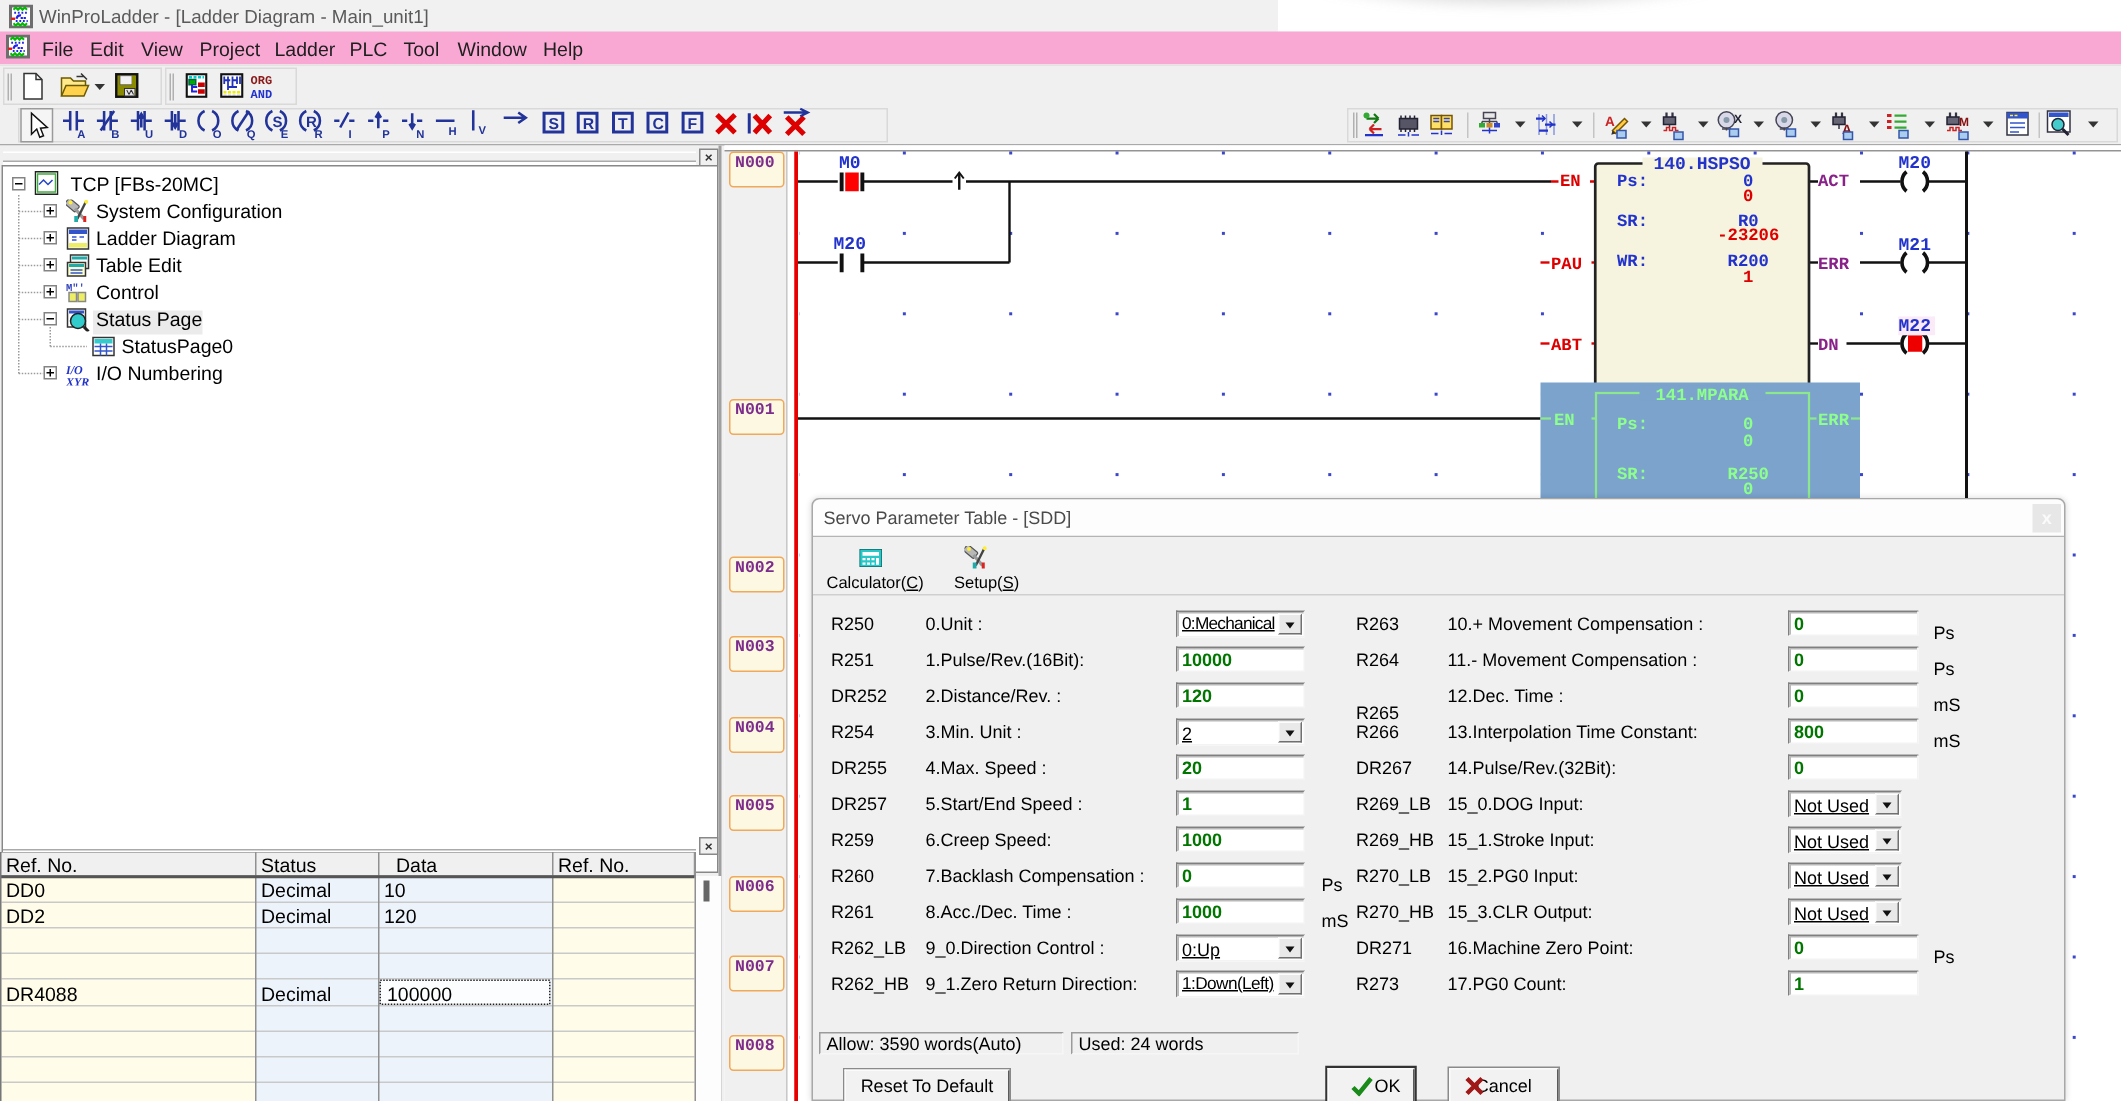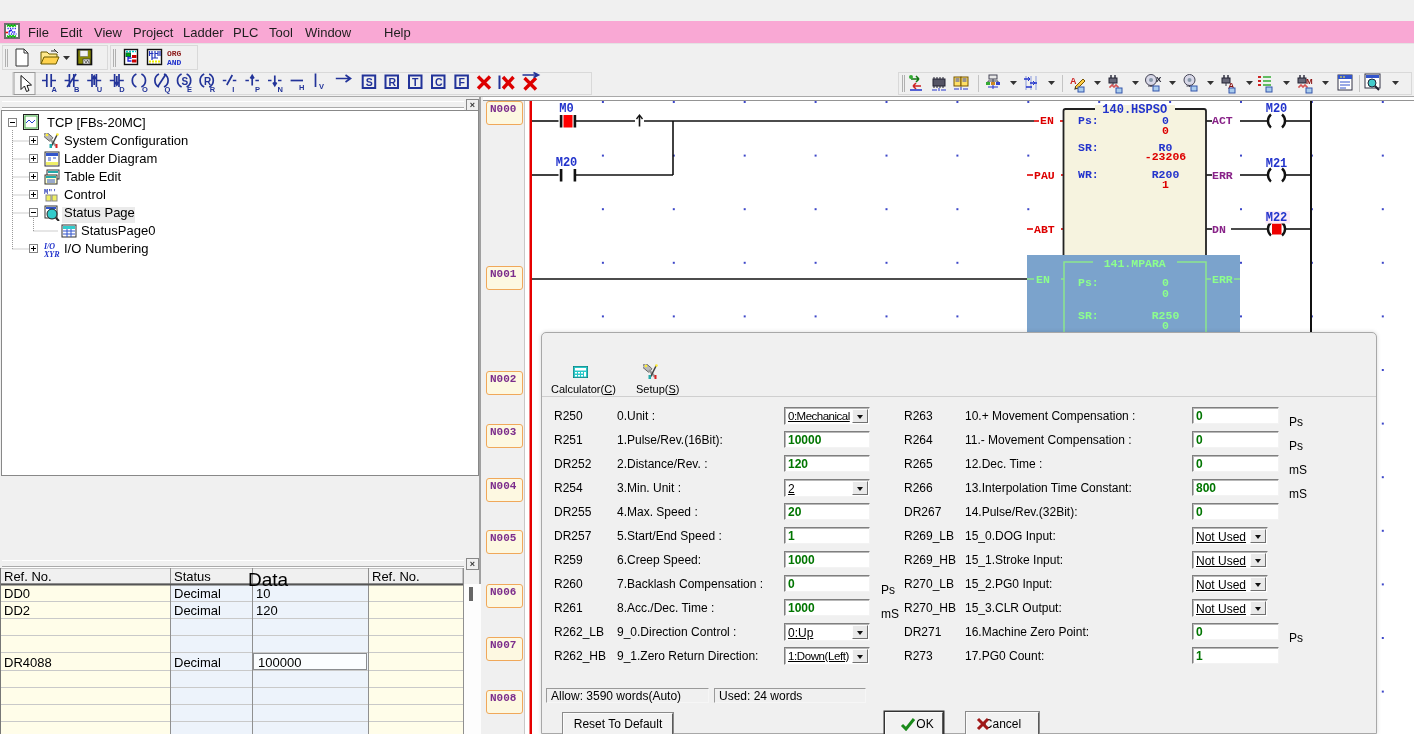--- a/index.html
+++ b/index.html
@@ -16,21 +16,21 @@
 .menuitem { position:absolute; top:4px; font-size:13px; color:#1e1e1e; }
 
 #tb1 { position:absolute; left:0; top:43px; width:1414px; height:28px; background:#f0f0f0; border-top:1px solid #e3e3e3; }
 #tb2 { position:absolute; left:0; top:71px; width:1414px; height:25px; background:#f0f0f0; }
 #tbline { position:absolute; left:0; top:96px; width:1414px; height:1px; background:#a9a9a9; }
 .band { position:absolute; border:1px solid #d9d9d9; background:#f0f0f0; }
 
 #leftpanel { position:absolute; left:0; top:97px; width:481px; height:637px; background:#f0f0f0; border-right:2px solid #a0a0a0; }
 .griphead { position:absolute; left:2px; height:7px; width:462px; border-top:1px solid #fff; border-bottom:1px solid #aaa; box-shadow:0 2px 0 #fff, 0 3px 0 #aaa; }
 .closeb { position:absolute; width:13px; height:12px; background:#f0f0f0; border:1px solid #888; font-size:9px; line-height:10px; text-align:center; color:#333; font-weight:bold; }
-#treebox { position:absolute; left:1px; top:13px; width:478px; height:366px; background:#fff; border:1px solid #888;text-decoration:underline; }
+#treebox { position:absolute; left:1px; top:13px; width:478px; height:472px; background:#fff; border:1px solid #888;text-decoration:underline; }
 .trow { position:absolute; left:0; font-size:13px; color:#000; white-space:nowrap; }
 .pm { position:absolute; width:9px; height:9px; border:1px solid #848484; background:#fff; }
 .pm:before { content:""; position:absolute; left:1px; top:3px; width:5px; height:1px; background:#000; }
 .pm.plus:after { content:""; position:absolute; left:3px; top:1px; width:1px; height:5px; background:#000; }
 .ticon { position:absolute; width:16px; height:16px; }
 
 #btable { position:absolute; left:0px; top:471px; width:481px; height:166px; }
 
 #ladder { position:absolute; left:483px; top:97px; width:931px; height:637px; background:#fff; }
 #lstrip { position:absolute; left:0; top:4px; width:42px; height:633px; background:#f0f0f0; border-right:1px solid #c8c8c8; }
@@ -48,40 +48,54 @@
 .cbx span { position:absolute; left:3px; top:1.5px; font-size:12px; color:#000; white-space:nowrap;text-decoration:underline; }
 .cbtn { position:absolute; right:1px; top:1px; width:16px; height:14px; background:#e9e9e9; border:1px solid; border-color:#fdfdfd #707070 #707070 #fdfdfd; }
 .cbtn:after { content:""; position:absolute; left:4px; top:5px; width:0; height:0; border-left:3.5px solid transparent; border-right:3.5px solid transparent; border-top:4px solid #111; }
 .sunk { position:absolute; height:15px; border:1px solid; border-color:#9a9a9a #f6f6f6 #f6f6f6 #9a9a9a; font-size:12px; padding:0 0 0 4px; line-height:15px; }
 .btn { position:absolute; background:#f2f2f2; border:1px solid; border-color:#fbfbfb #5a5a5a #5a5a5a #fbfbfb; box-shadow:0 0 0 1px #8a8a8a; font-size:12px; text-align:center; }
 </style>
 </head>
 <body>
 <div id="app">
 
+  <div id="titlebar">
+    <div id="titlewhite"></div>
+    <div id="tabshadow"></div>
+    <svg class="abs" style="left:6px;top:3px" width="16" height="16">
+        <rect x="1" y="1" width="14" height="14" fill="#fff" stroke="#6e6e6e" stroke-width="2"></rect>
+        <path d="M3 3.5 l1.5-1.5 1.5 1.5 1.5-1.5 1.5 1.5 1.5-1.5 1.5 1.5" stroke="#00bb00" fill="none" stroke-width="1.3"></path>
+        <path d="M3 12.5 l1.5 1.5 1.5-1.5 1.5 1.5 1.5-1.5 1.5 1.5 1.5-1.5" stroke="#00bb00" fill="none" stroke-width="1.3"></path>
+        <path d="M3.5 5.5 h9" stroke="#2222ee" stroke-width="1.4" stroke-dasharray="1.2,1.2"></path>
+        <path d="M4.5 11 h8" stroke="#2222ee" stroke-width="1.4" stroke-dasharray="1.2,1.2"></path>
+        <path d="M5 9.5 Q5.5 7 8 7.3 M8.5 8.3 v1.4 M10.5 8.3 v1.4" stroke="#2222ee" stroke-width="1.5" fill="none"></path>
+        <rect x="1.5" y="8.7" width="2.6" height="1.6" fill="#ee1111"></rect>
+      </svg>
+    <div id="titletext">WinProLadder - [Ladder Diagram - Main_unit1]</div>
+  </div>
 
   <div id="menubar">
     <svg class="abs" style="left:4px;top:2px" width="18" height="18">
         <rect x="1" y="1" width="14" height="14" fill="#fff" stroke="#6e6e6e" stroke-width="2"></rect>
         <path d="M3 3.5 l1.5-1.5 1.5 1.5 1.5-1.5 1.5 1.5 1.5-1.5 1.5 1.5" stroke="#00bb00" fill="none" stroke-width="1.3"></path>
         <path d="M3 12.5 l1.5 1.5 1.5-1.5 1.5 1.5 1.5-1.5 1.5 1.5 1.5-1.5" stroke="#00bb00" fill="none" stroke-width="1.3"></path>
         <path d="M3.5 5.5 h9" stroke="#2222ee" stroke-width="1.4" stroke-dasharray="1.2,1.2"></path>
         <path d="M4.5 11 h8" stroke="#2222ee" stroke-width="1.4" stroke-dasharray="1.2,1.2"></path>
         <path d="M5 9.5 Q5.5 7 8 7.3 M8.5 8.3 v1.4 M10.5 8.3 v1.4" stroke="#2222ee" stroke-width="1.5" fill="none"></path>
         <rect x="1.5" y="8.7" width="2.6" height="1.6" fill="#ee1111"></rect>
       </svg>
     <div class="menuitem" style="left:28px">File</div>
     <div class="menuitem" style="left:60px">Edit</div>
     <div class="menuitem" style="left:94px">View</div>
     <div class="menuitem" style="left:133px">Project</div>
     <div class="menuitem" style="left:183px">Ladder</div>
     <div class="menuitem" style="left:233px">PLC</div>
     <div class="menuitem" style="left:269px">Tool</div>
     <div class="menuitem" style="left:305px">Window</div>
-    <div class="menuitem" style="left:384px">Help</div>
+    <div class="menuitem" style="left:362px">Help</div>
   </div>
 
   <div id="tb1">
     <div class="band" style="left:2px;top:1px;width:106px;height:25px"></div>
     <div class="band" style="left:110px;top:1px;width:88px;height:25px"></div>
     <svg class="abs" style="left:0;top:0" width="220" height="28">
       <g stroke="#b0b0b0">
           <line x1="5.5" y1="5" x2="5.5" y2="23"></line>
           <line x1="7.5" y1="5" x2="7.5" y2="23"></line>
           <line x1="113.5" y1="5" x2="113.5" y2="23"></line>
@@ -450,21 +464,21 @@
         <line x1="0" y1="16.5" x2="463" y2="16.5" stroke="#555" stroke-width="2"></line>
         <line x1="0.5" y1="0" x2="0.5" y2="166" stroke="#777"></line>
 
         <rect x="253.5" y="85.5" width="113" height="16" fill="#fbfdff" stroke="#222" stroke-dasharray="1,1"></rect>
 
         <rect x="464" y="16" width="17" height="150" fill="#fdfdfd"></rect>
         <rect x="469" y="19" width="4" height="14" fill="#666"></rect>
       </svg>
       <div class="abs" style="left:4px;top:1px;font-size:13px">Ref. No.</div>
       <div class="abs" style="left:174px;top:1px;font-size:13px">Status</div>
-      <div class="abs" style="left:248px;top:1px;font-size:19px">Data</div>
+      <div class="abs" style="left:264px;top:1px;font-size:13px">Data</div>
       <div class="abs" style="left:372px;top:1px;font-size:13px">Ref. No.</div>
       <div class="abs" style="left:4px;top:18px;font-size:13px">DD0</div>
       <div class="abs" style="left:174px;top:18px;font-size:13px">Decimal</div>
       <div class="abs" style="left:256px;top:18px;font-size:13px">10</div>
       <div class="abs" style="left:4px;top:35px;font-size:13px">DD2</div>
       <div class="abs" style="left:174px;top:35px;font-size:13px">Decimal</div>
       <div class="abs" style="left:256px;top:35px;font-size:13px">120</div>
       <div class="abs" style="left:4px;top:87px;font-size:13px">DR4088</div>
       <div class="abs" style="left:174px;top:87px;font-size:13px">Decimal</div>
       <div class="abs" style="left:258px;top:87px;font-size:13px">100000</div>
@@ -597,20 +611,24 @@
       <g stroke="#8de88d" stroke-width="1.5">
         <path d="M 544 182 H 551"></path>
           <path d="M 578 182 H 581"></path>
         <path d="M 723 182 H 728"></path>
           <path d="M 751 182 H 757"></path>
       </g>
     </svg>
   </div>
 
   <div id="dialog">
+    <div id="dtitle">
+      <div id="dtitletext">Servo Parameter Table - [SDD]</div>
+      <div id="dclose">x</div>
+    </div>
     <div id="dtoolbar">
       <svg class="abs" style="left:31px;top:8px" width="15" height="12">
           <rect x="0" y="0" width="15" height="12" fill="#28c8c8" stroke="#116666"></rect>
           <rect x="2" y="2" width="11" height="2.5" fill="#fff"></rect>
           <g fill="#fff">
             <rect x="2" y="6" width="2" height="1.5"></rect>
             <rect x="5" y="6" width="2" height="1.5"></rect>
             <rect x="8" y="6" width="2" height="1.5"></rect>
             <rect x="2" y="9" width="2" height="1.5"></rect>
             <rect x="5" y="9" width="2" height="1.5"></rect>
@@ -692,21 +710,21 @@
       </div>
     <div class="cbx" style="left:242px;top:314px;width:86px">
         <span style="letter-spacing:-0.4px;font-size:11.5px">1:Down(Left)</span>
         <div class="cbtn"></div>
       </div>
 
     <div class="dlabel" style="left:362px;top:76px">R263</div>
       <div class="dlabel" style="left:423px;top:76px">10.+ Movement Compensation :</div>
     <div class="dlabel" style="left:362px;top:100px">R264</div>
       <div class="dlabel" style="left:423px;top:100px">11.- Movement Compensation :</div>
-    <div class="dlabel" style="left:362px;top:124px">R265</div>
+    <div class="dlabel" style="left:362px;top:135px">R265</div>
       <div class="dlabel" style="left:423px;top:124px">12.Dec. Time :</div>
     <div class="dlabel" style="left:362px;top:148px">R266</div>
       <div class="dlabel" style="left:423px;top:148px">13.Interpolation Time Constant:</div>
     <div class="dlabel" style="left:362px;top:172px">DR267</div>
       <div class="dlabel" style="left:423px;top:172px">14.Pulse/Rev.(32Bit):</div>
     <div class="dlabel" style="left:362px;top:196px">R269_LB</div>
       <div class="dlabel" style="left:423px;top:196px">15_0.DOG Input:</div>
     <div class="dlabel" style="left:362px;top:220px">R269_HB</div>
       <div class="dlabel" style="left:423px;top:220px">15_1.Stroke Input:</div>
     <div class="dlabel" style="left:362px;top:244px">R270_LB</div>

